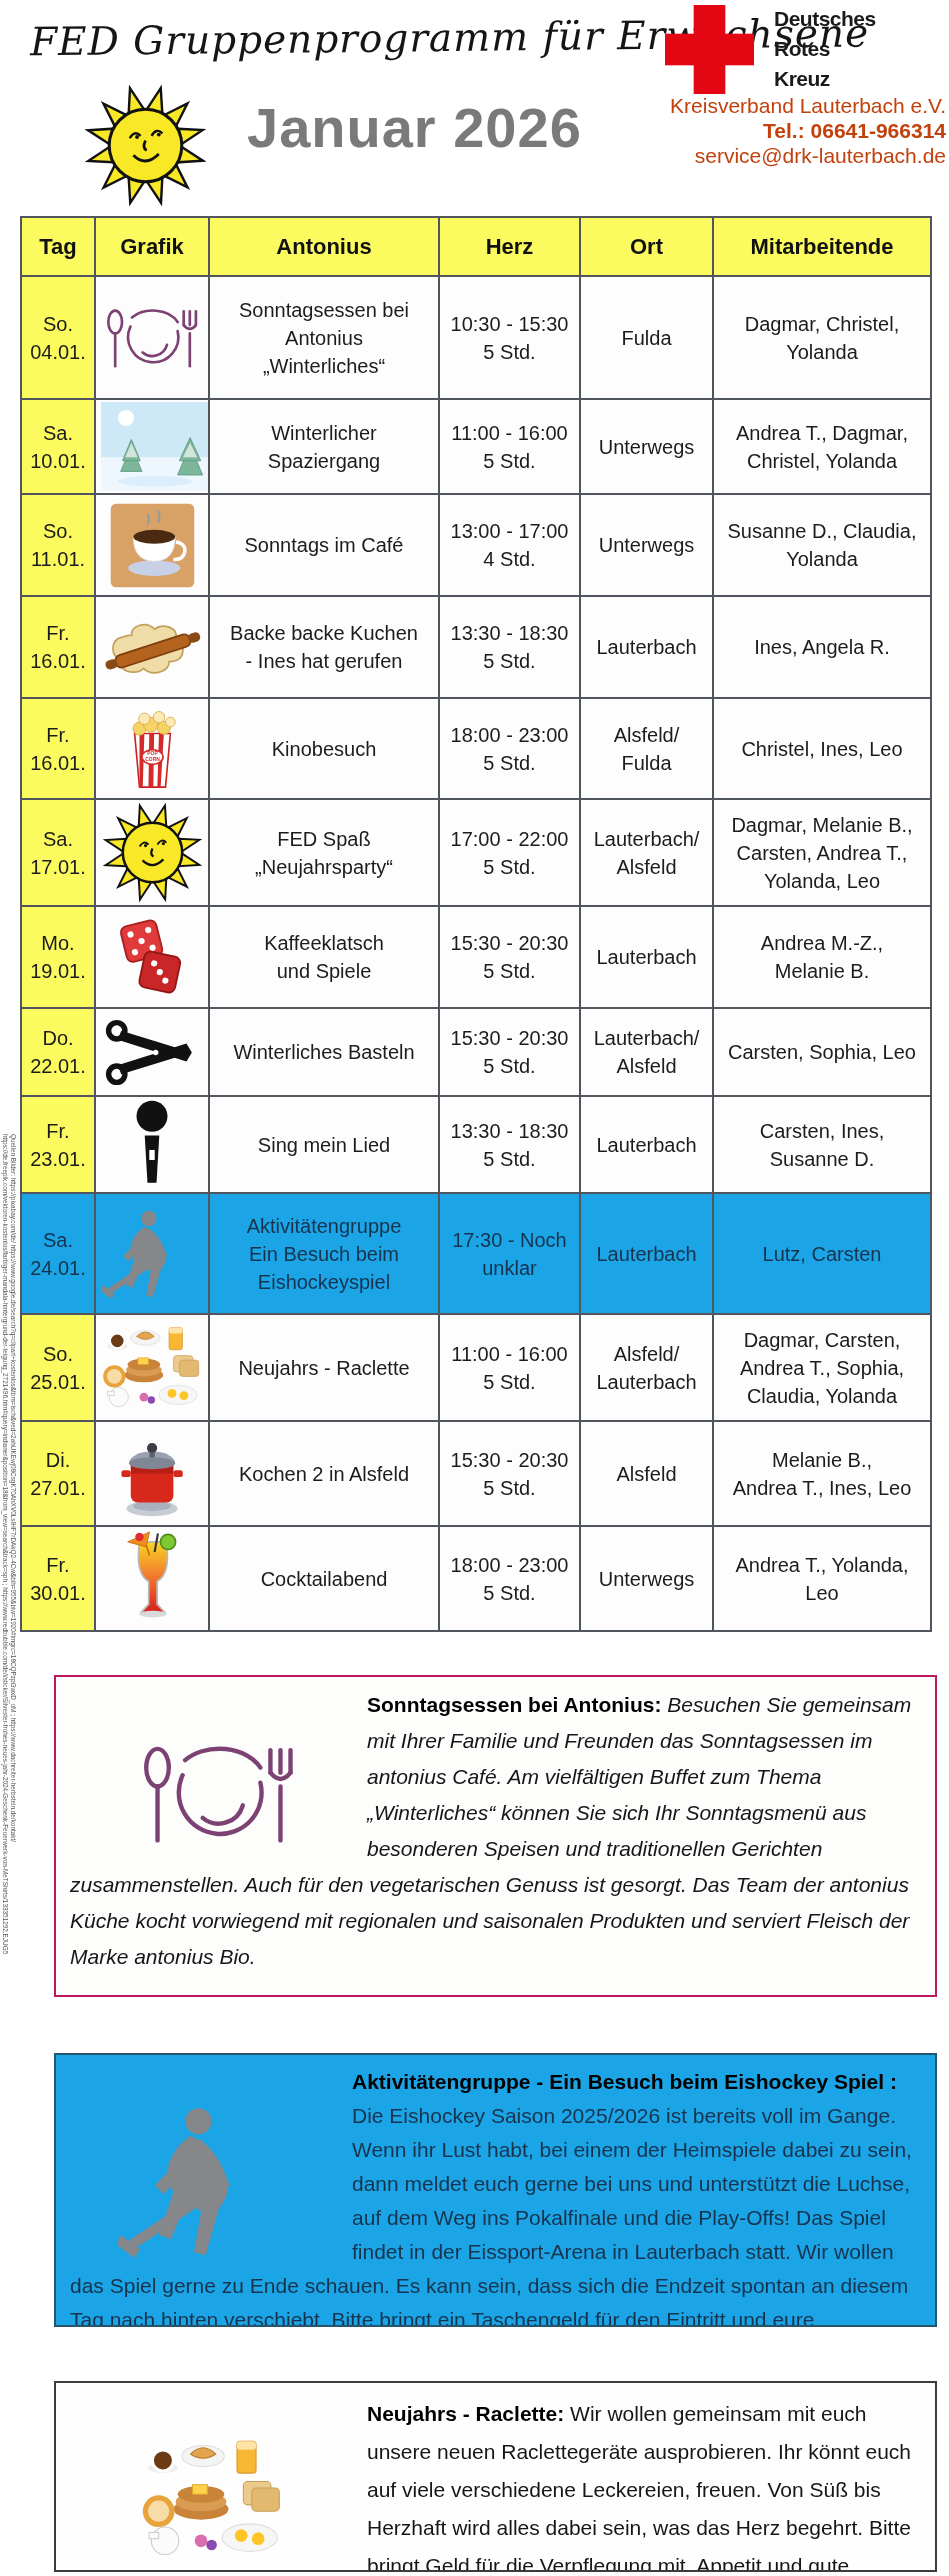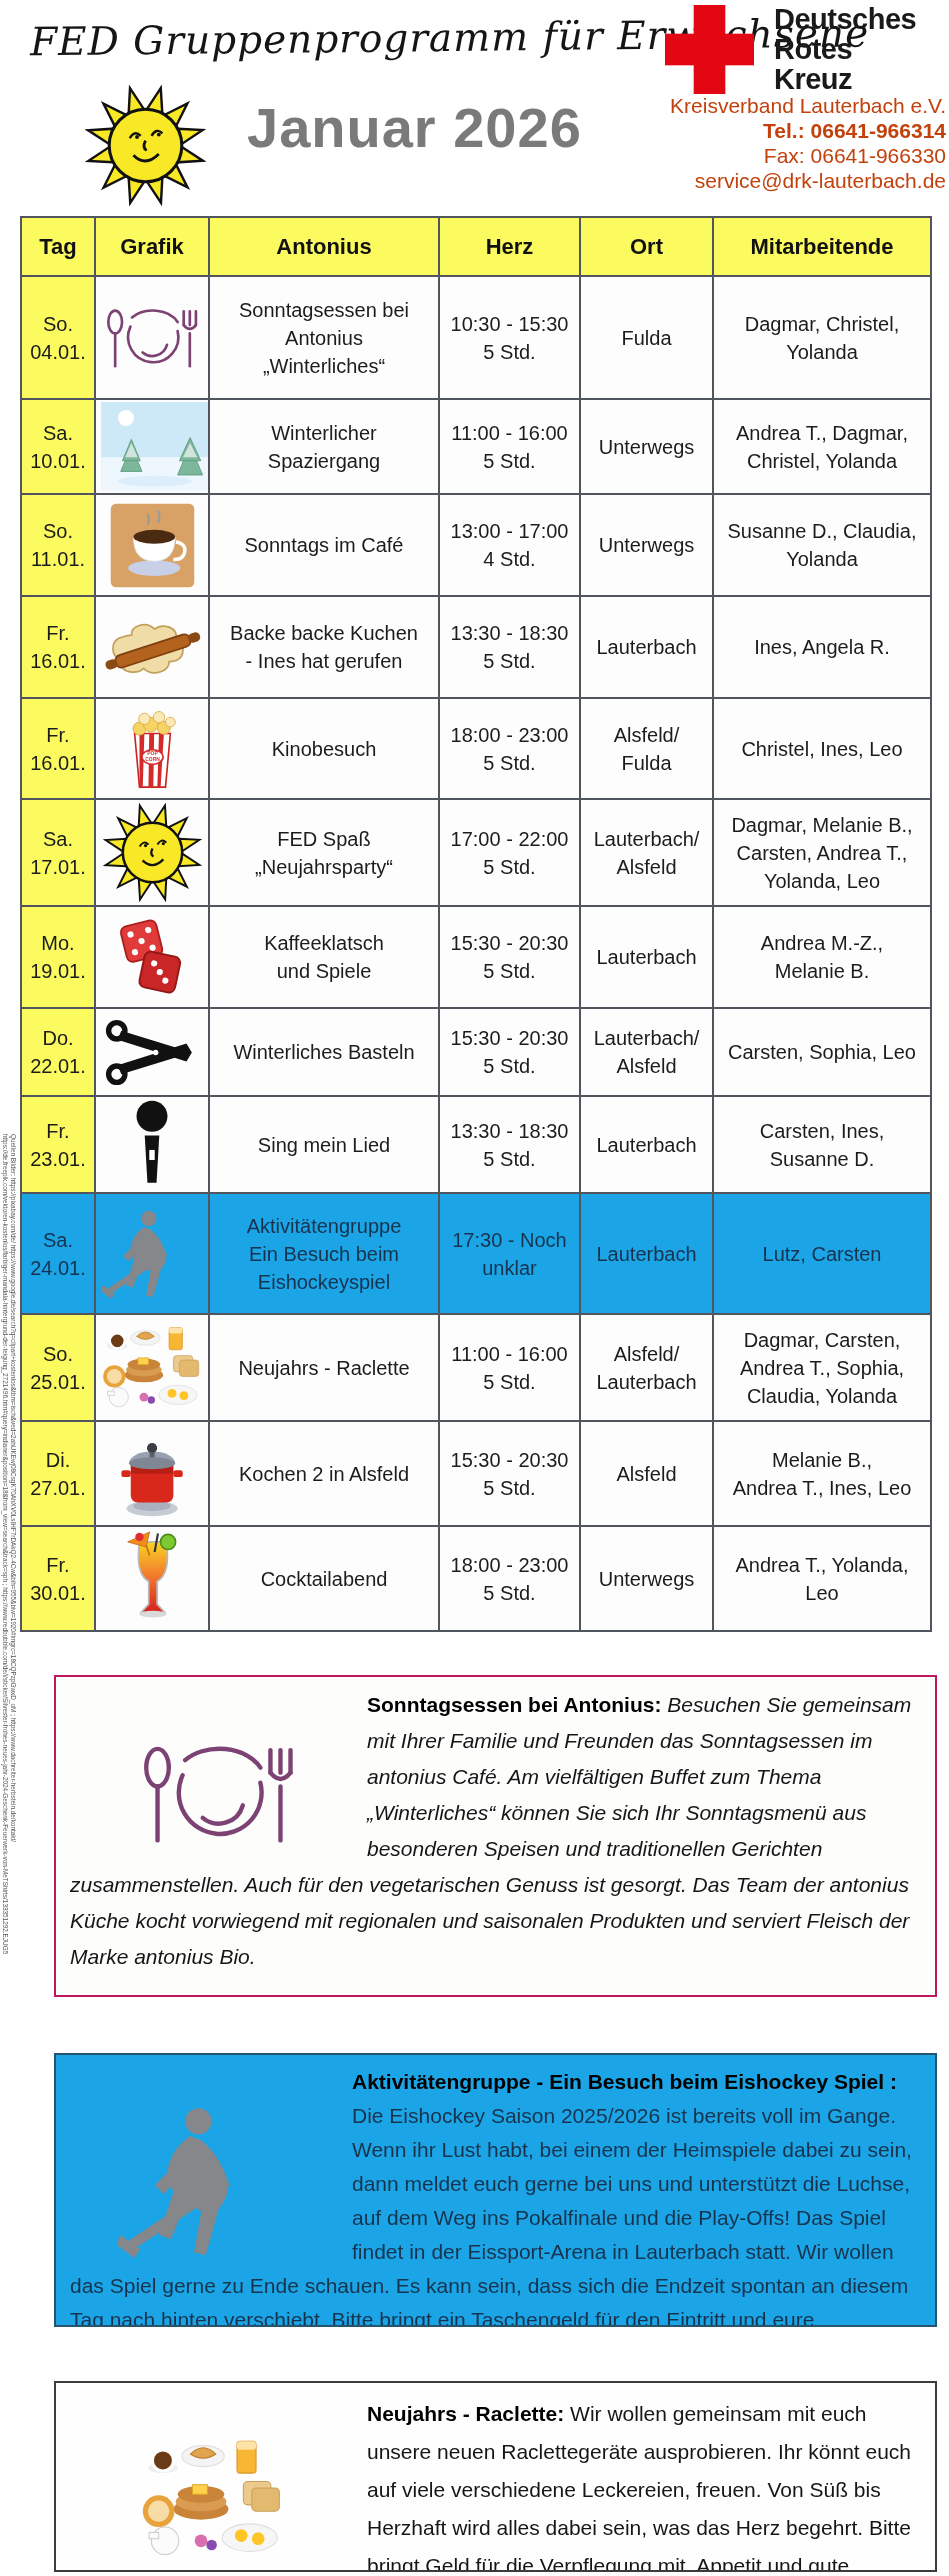--- a/index.html
+++ b/index.html
@@ -7,21 +7,21 @@
         font-family:"Liberation Sans",sans-serif;color:#1c1c1c;}
 
   
   .script-title{position:absolute;left:30px;top:16px;width:643px;
     font-family:"DejaVu Serif",serif;font-style:italic;font-size:39px;color:#151515;
     letter-spacing:1px;white-space:nowrap;transform:rotate(-0.6deg);}
   .sun-header{position:absolute;left:85px;top:85px;width:121px;height:121px;}
   .month-title{position:absolute;left:247px;top:95px;font-size:56px;font-weight:bold;
     color:var(--title_gray);letter-spacing:1px;}
   .drk-cross{position:absolute;left:665px;top:5px;width:89px;height:89px;}
-  .drk-name{position:absolute;left:774px;top:4px;font-size:29px;font-weight:bold;
+  .drk-name{position:absolute;left:774px;top:4px;font-size:21px;font-weight:bold;
     line-height:30px;color:#1a1a18;letter-spacing:-0.5px;}
   .contact{position:absolute;left:554px;top:93px;width:392px;text-align:right;
     font-size:21px;line-height:25px;color:#c2410c;}
   .contact .bold{font-weight:bold;}
 
   
   #program-table{position:absolute;left:20px;top:216px;width:910px;border-collapse:collapse;
     table-layout:fixed;}
   #program-table th,#program-table td{border:2px solid #51565e;text-align:center;
     vertical-align:middle;padding:2px 5px;overflow:hidden;}
@@ -84,21 +84,20 @@
         <rect x="0" y="29" width="90" height="32" style="fill:var(--red)"></rect>
       </svg></div>
   <div class="drk-name">
     <div>Deutsches</div>
     <div>Rotes</div>
     <div>Kreuz</div>
   </div>
   <div class="contact">
     <div>Kreisverband Lauterbach e.V.</div>
     <div class="bold">Tel.: 06641-966314</div>
-    <div>Fax: 06641-966330</div>
     <div>service@drk-lauterbach.de</div>
   </div>
 
   <table id="program-table">
     <colgroup>
       <col style="width:74px">
         <col style="width:114px">
         <col style="width:230px">
       <col style="width:141px">
         <col style="width:133px">

